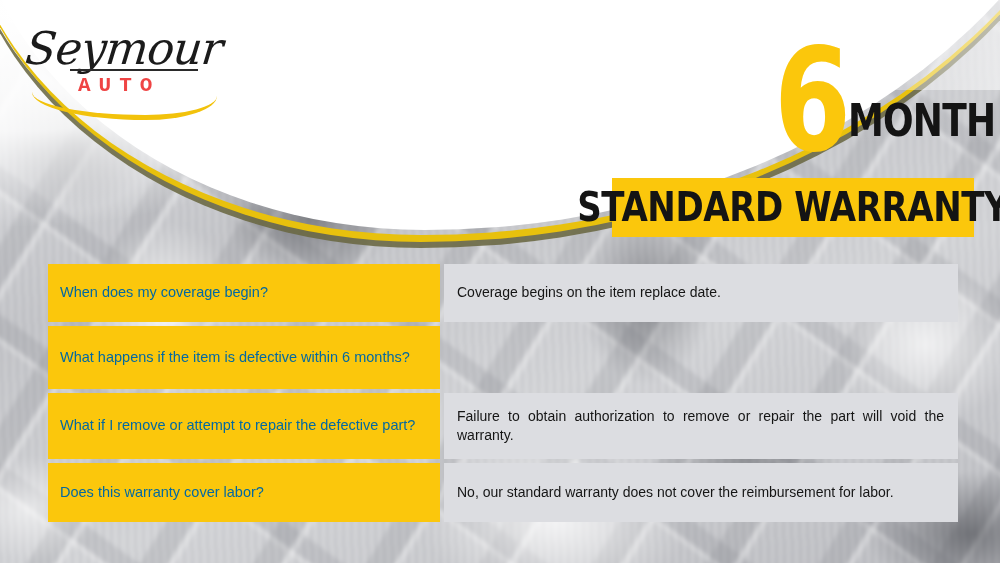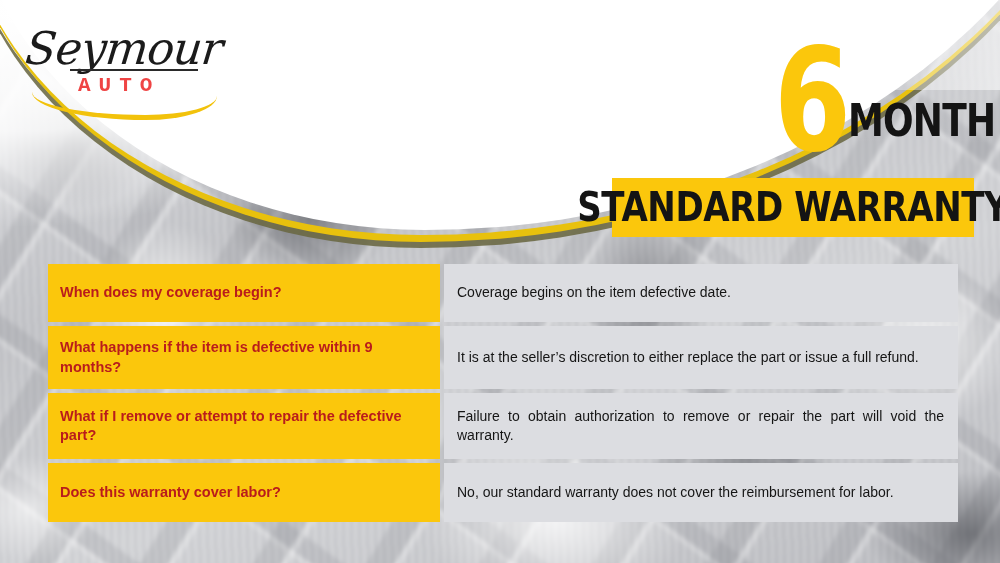--- a/index.html
+++ b/index.html
@@ -240,22 +240,22 @@
   }
   .faq-q {
     width: 392px;
     flex: 0 0 392px;
     background: #fbc70c;
     box-sizing: border-box;
     padding: 12px 14px 12px 12px;
     display: flex;
     align-items: center;
     font-size: 14.5px;
-    font-weight: 700;
-    color: #b91c1c;
+    font-weight: 400;
+    color: #0369a1;
     line-height: 1.33;
   }
   .faq-a {
     flex: 1 1 auto;
     background: #dcdde1;
     box-sizing: border-box;
     padding: 12px 14px 12px 13px;
     display: flex;
     align-items: center;
     font-size: 14px;
@@ -299,26 +299,25 @@
 
   <div class="warranty-banner">
     <span class="warranty-banner-text">STANDARD WARRANTY</span>
   </div>
 
 
   <div class="faq-table">
 
     <div class="faq-row r1">
       <div class="faq-q">When does my coverage begin?</div>
-      <div class="faq-a">Coverage begins on the item defective date.</div>
+      <div class="faq-a">Coverage begins on the item replace date.</div>
     </div>
 
     <div class="faq-row r2">
-      <div class="faq-q">What happens if the item is defective within 9 months?</div>
-      <div class="faq-a">It is at the seller’s discretion to either replace the part or issue a full refund.</div>
+      <div class="faq-q">What happens if the item is defective within 6 months?</div>
     </div>
 
     <div class="faq-row r4">
       <div class="faq-q">What if I remove or attempt to repair the defective part?</div>
       <div class="faq-a">Failure to obtain authorization to remove or repair the part will void the warranty.</div>
     </div>
 
     <div class="faq-row r3">
       <div class="faq-q">Does this warranty cover labor?</div>
       <div class="faq-a">No, our standard warranty does not cover the reimbursement for labor.</div>

